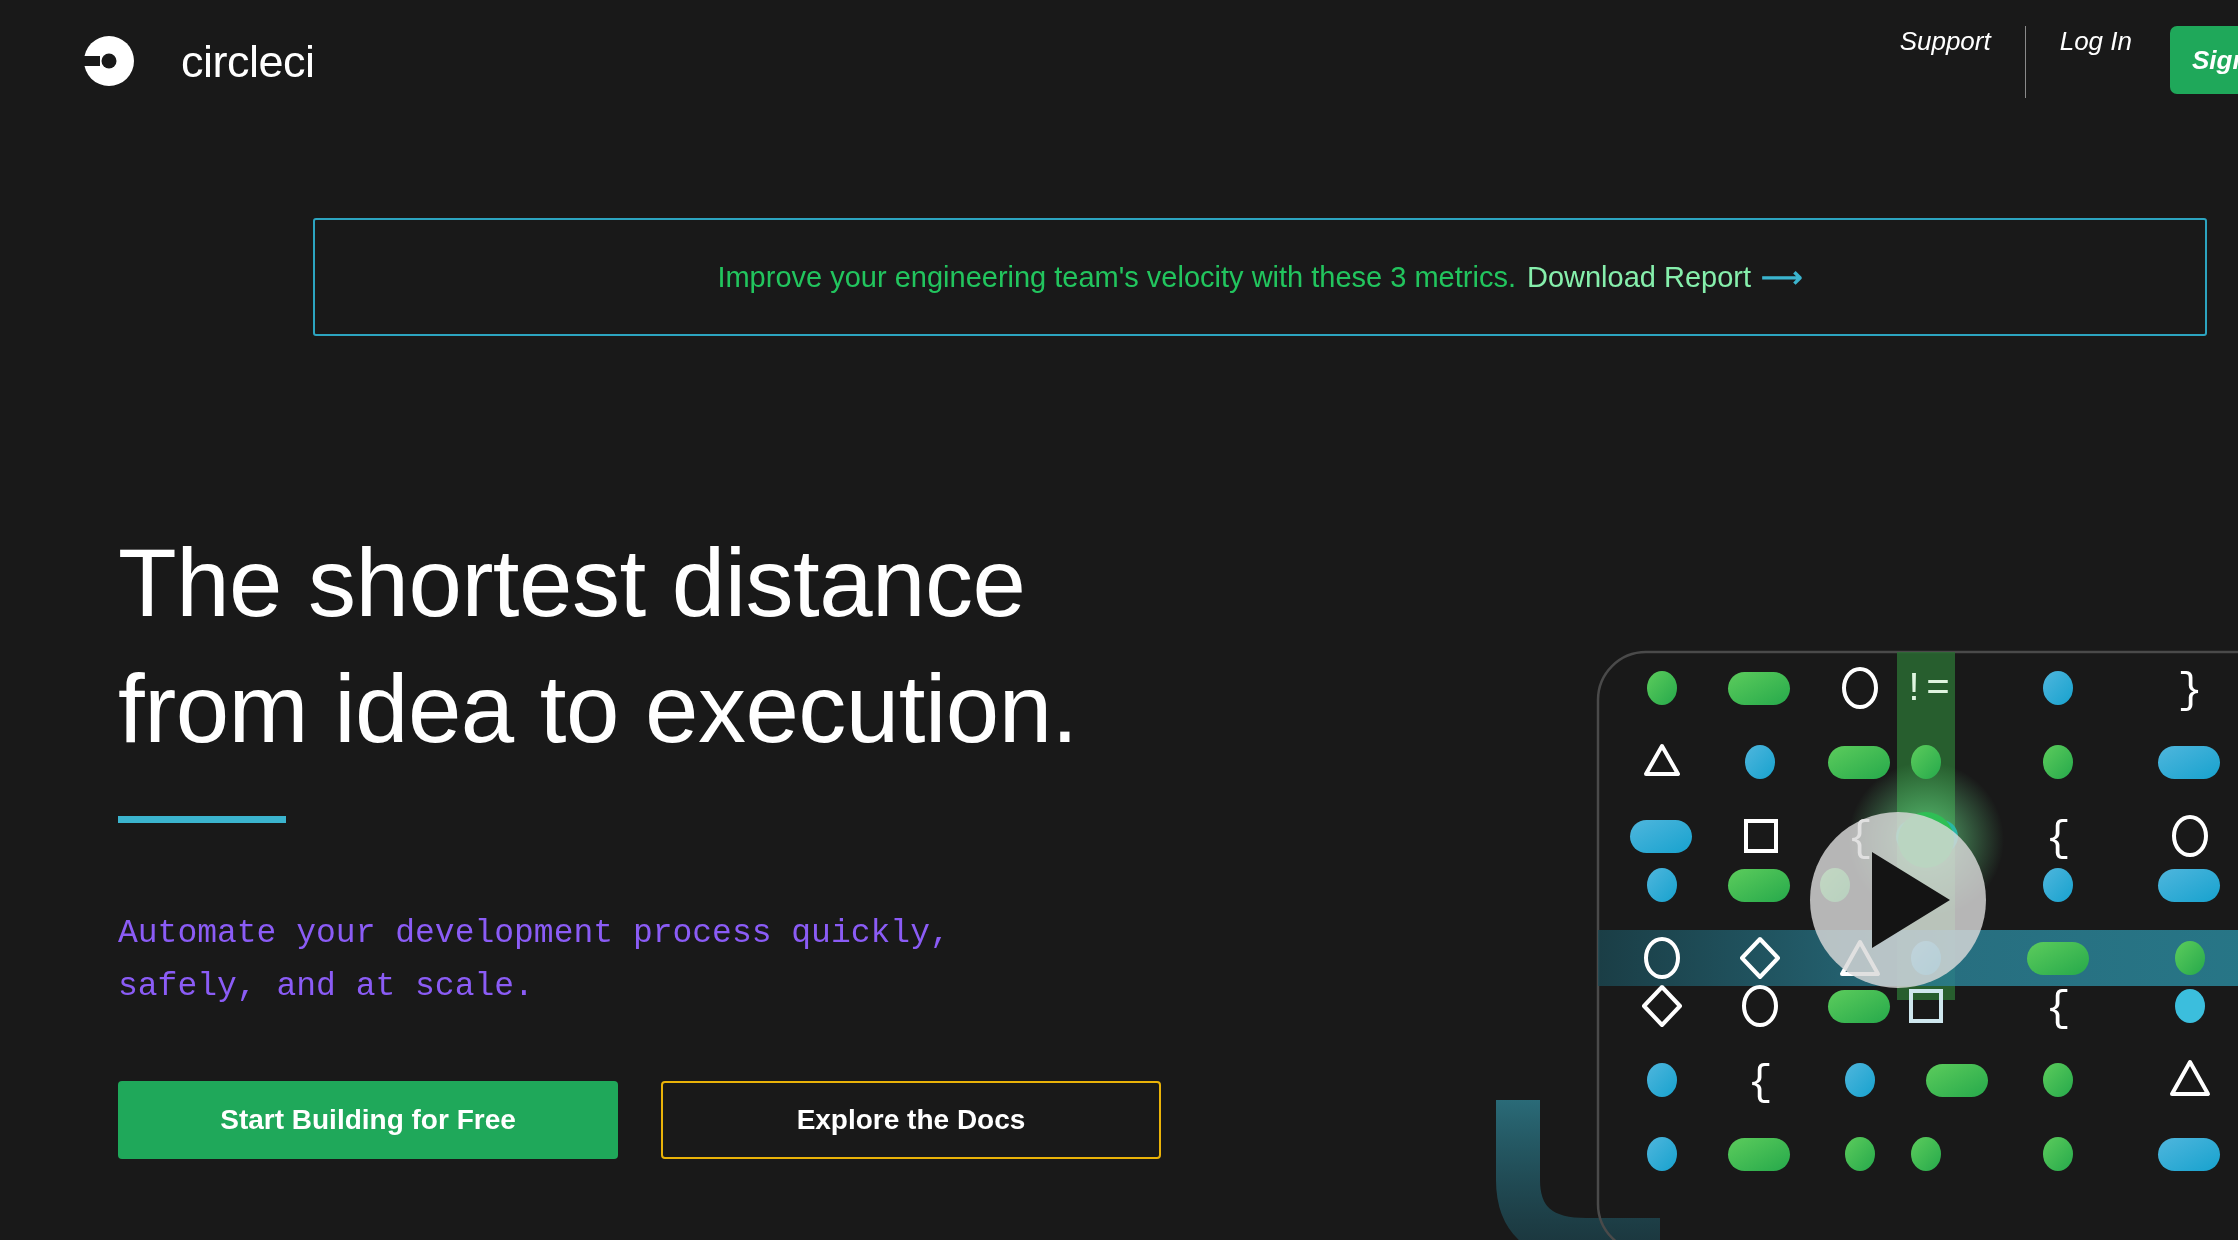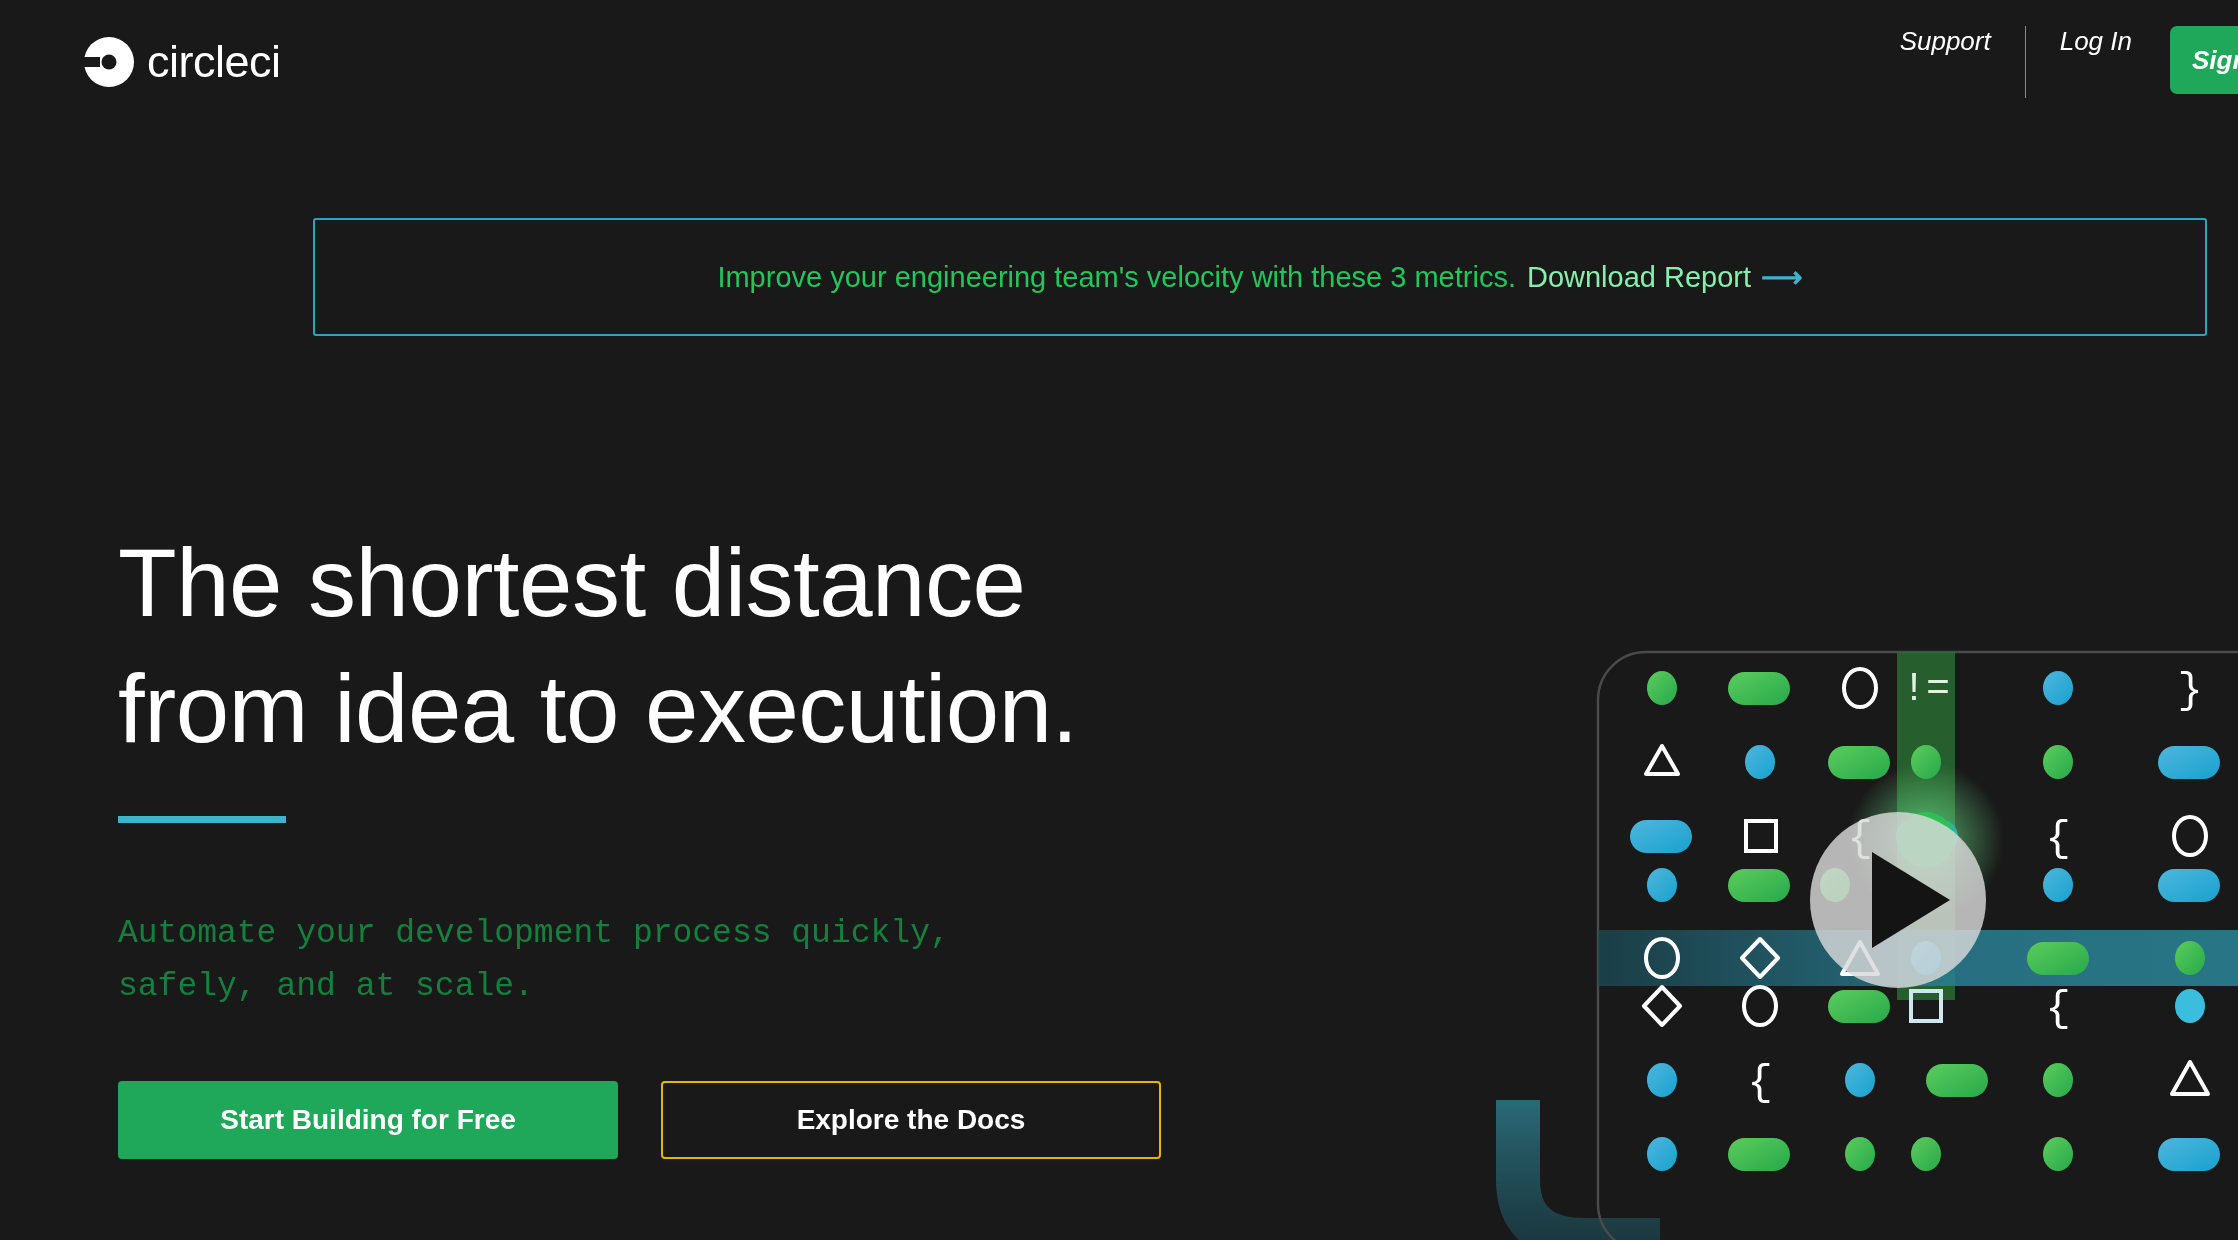--- a/index.html
+++ b/index.html
@@ -27,23 +27,24 @@
     top: 0; left: 0;
     width: 2238px;
     height: 124px;
     display: flex;
     align-items: center;
     z-index: 40;
   }
 
   .logo-wrap {
     display: flex;
-    align-items: center;
+    align-items: flex-start;
     margin-left: 84px;
     cursor: pointer;
+    gap: 34px;
   }
   .logo-mark {
     width: 50px; height: 50px;
     position: relative;
     flex: none;
   }
   .logo-text {
     font-size: 45px;
     color: #ffffff;
     letter-spacing: -0.5px;
@@ -166,21 +167,21 @@
     margin-top: 44px;
     width: 168px;
     height: 7px;
     background: #3BB4CE;
   }
   .hero-sub {
     margin-top: 84px;
     font-family: "Liberation Mono", "DejaVu Sans Mono", monospace;
     font-size: 33px;
     line-height: 1.62;
-    color: #15803d;
+    color: #8b5cf6;
     max-width: 940px;
   }
 
   .hero-actions {
     margin-top: 68px;
     display: flex;
     align-items: center;
     gap: 43px;
   }
   .btn {

